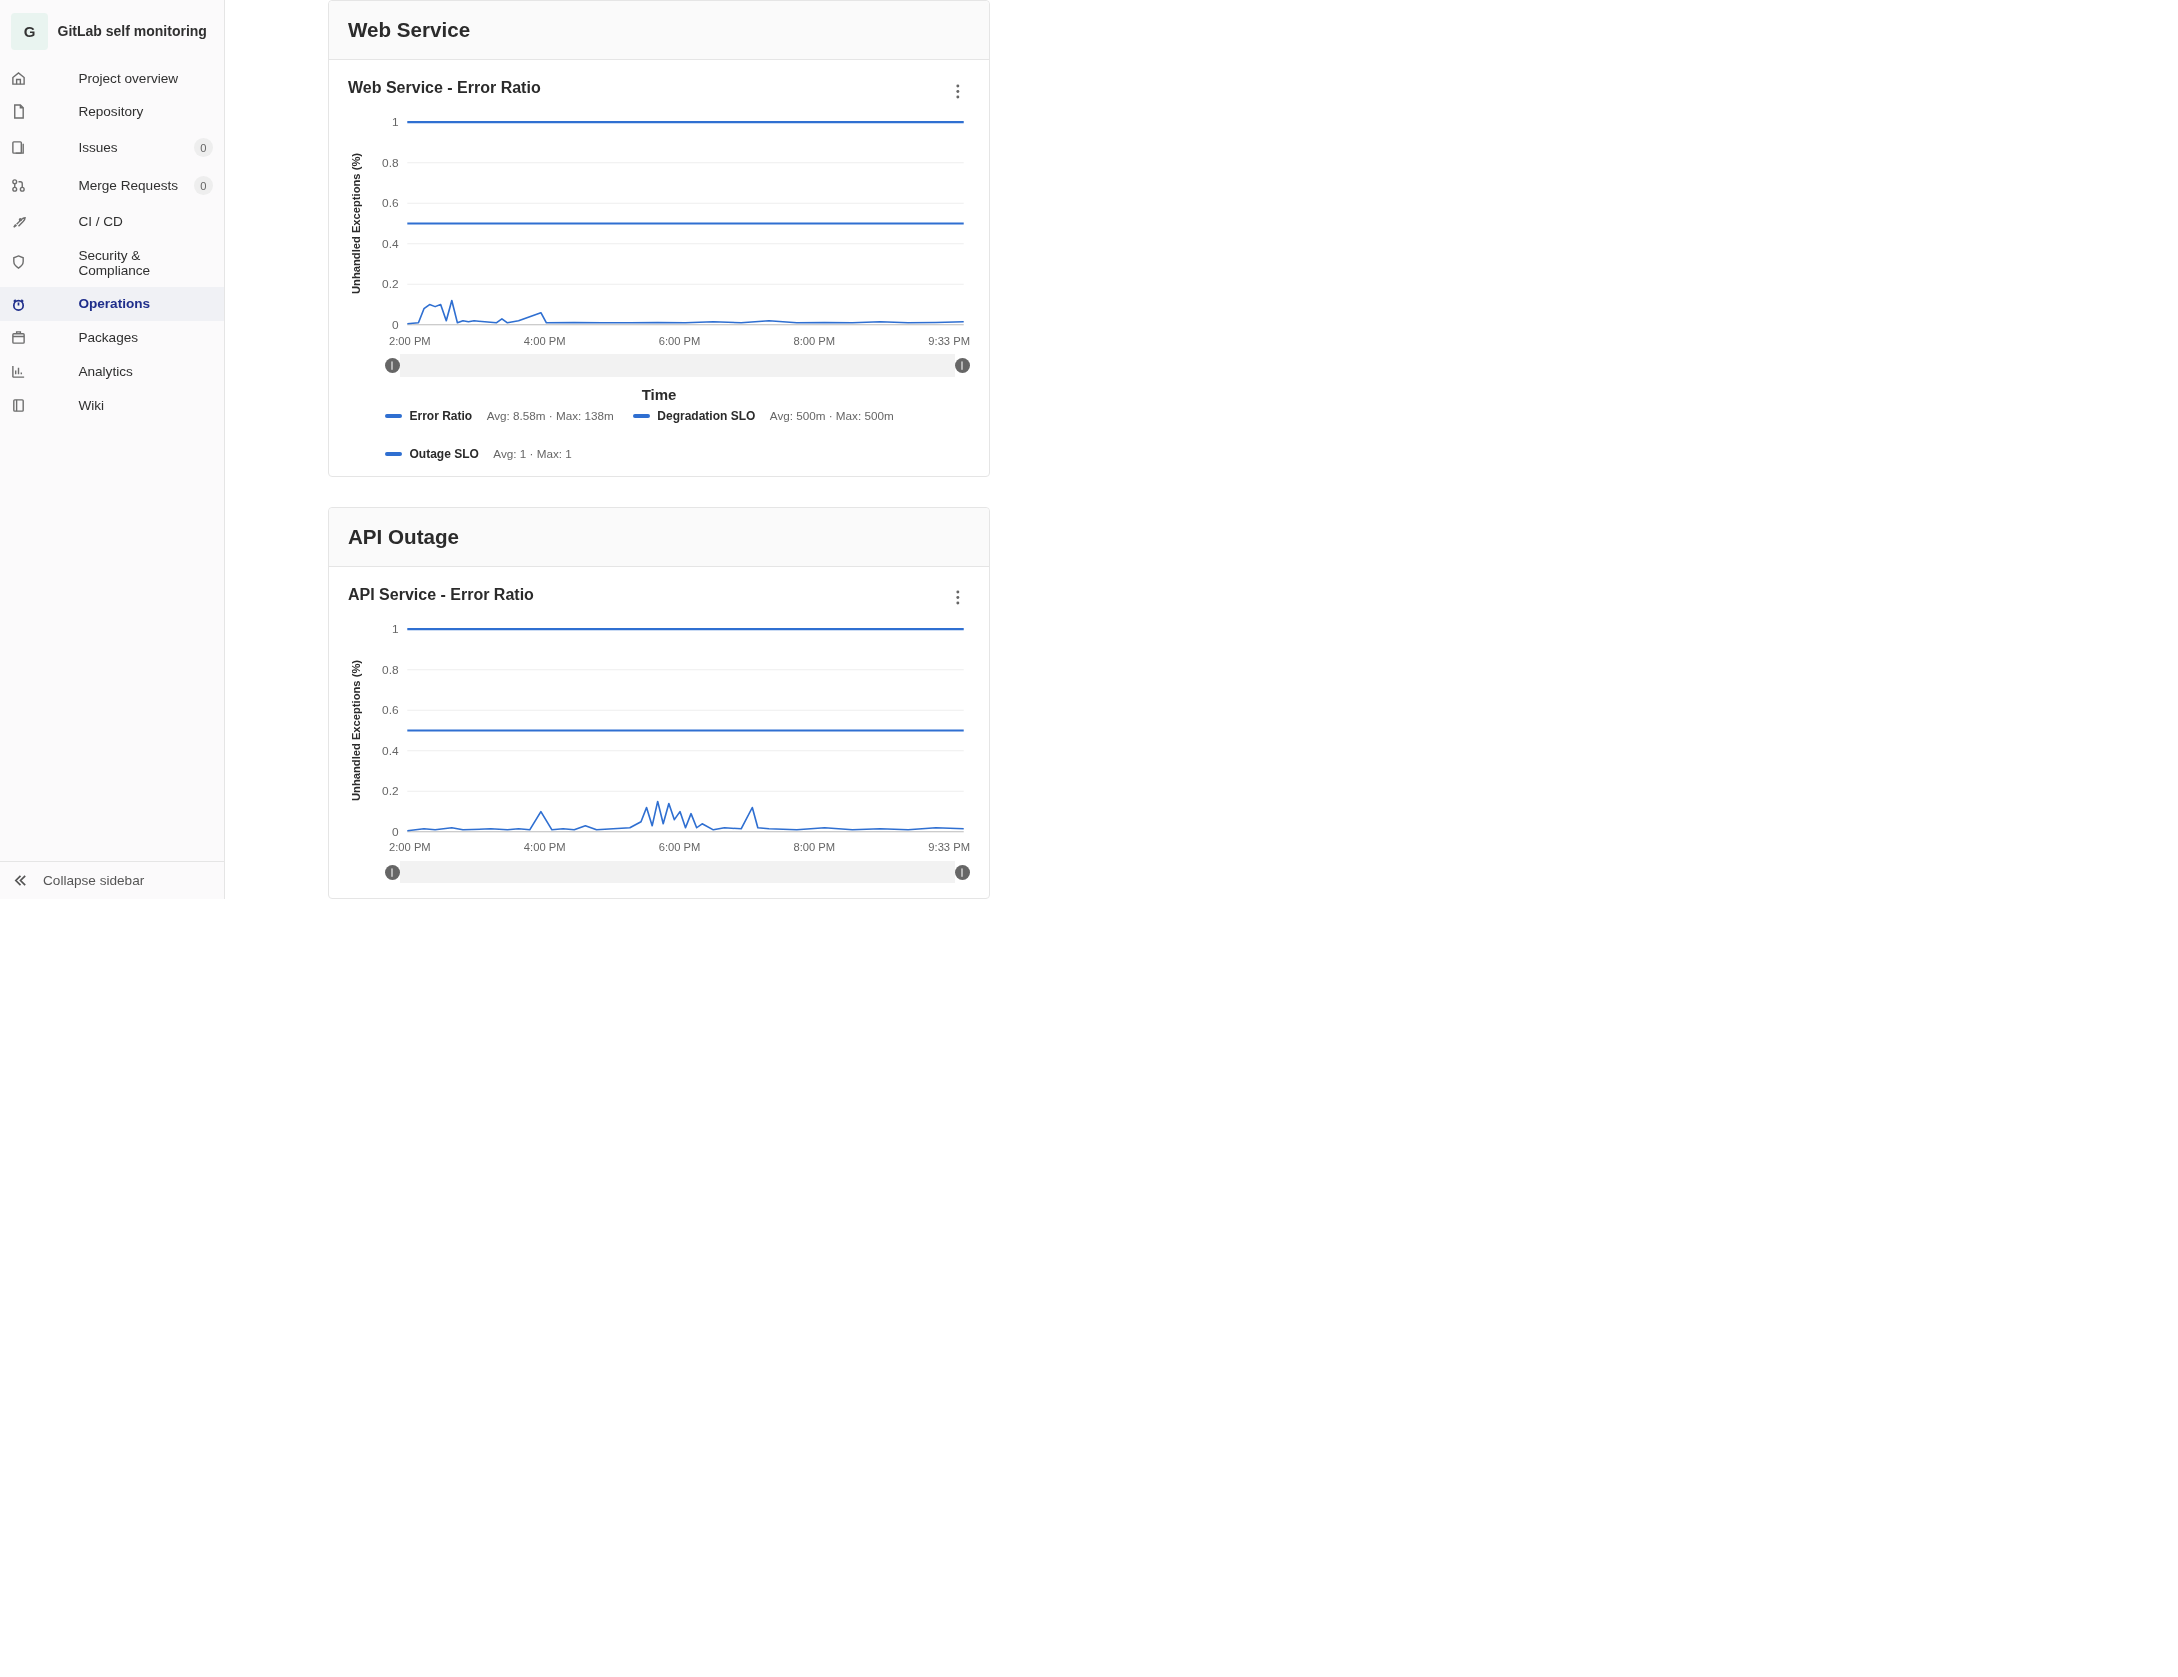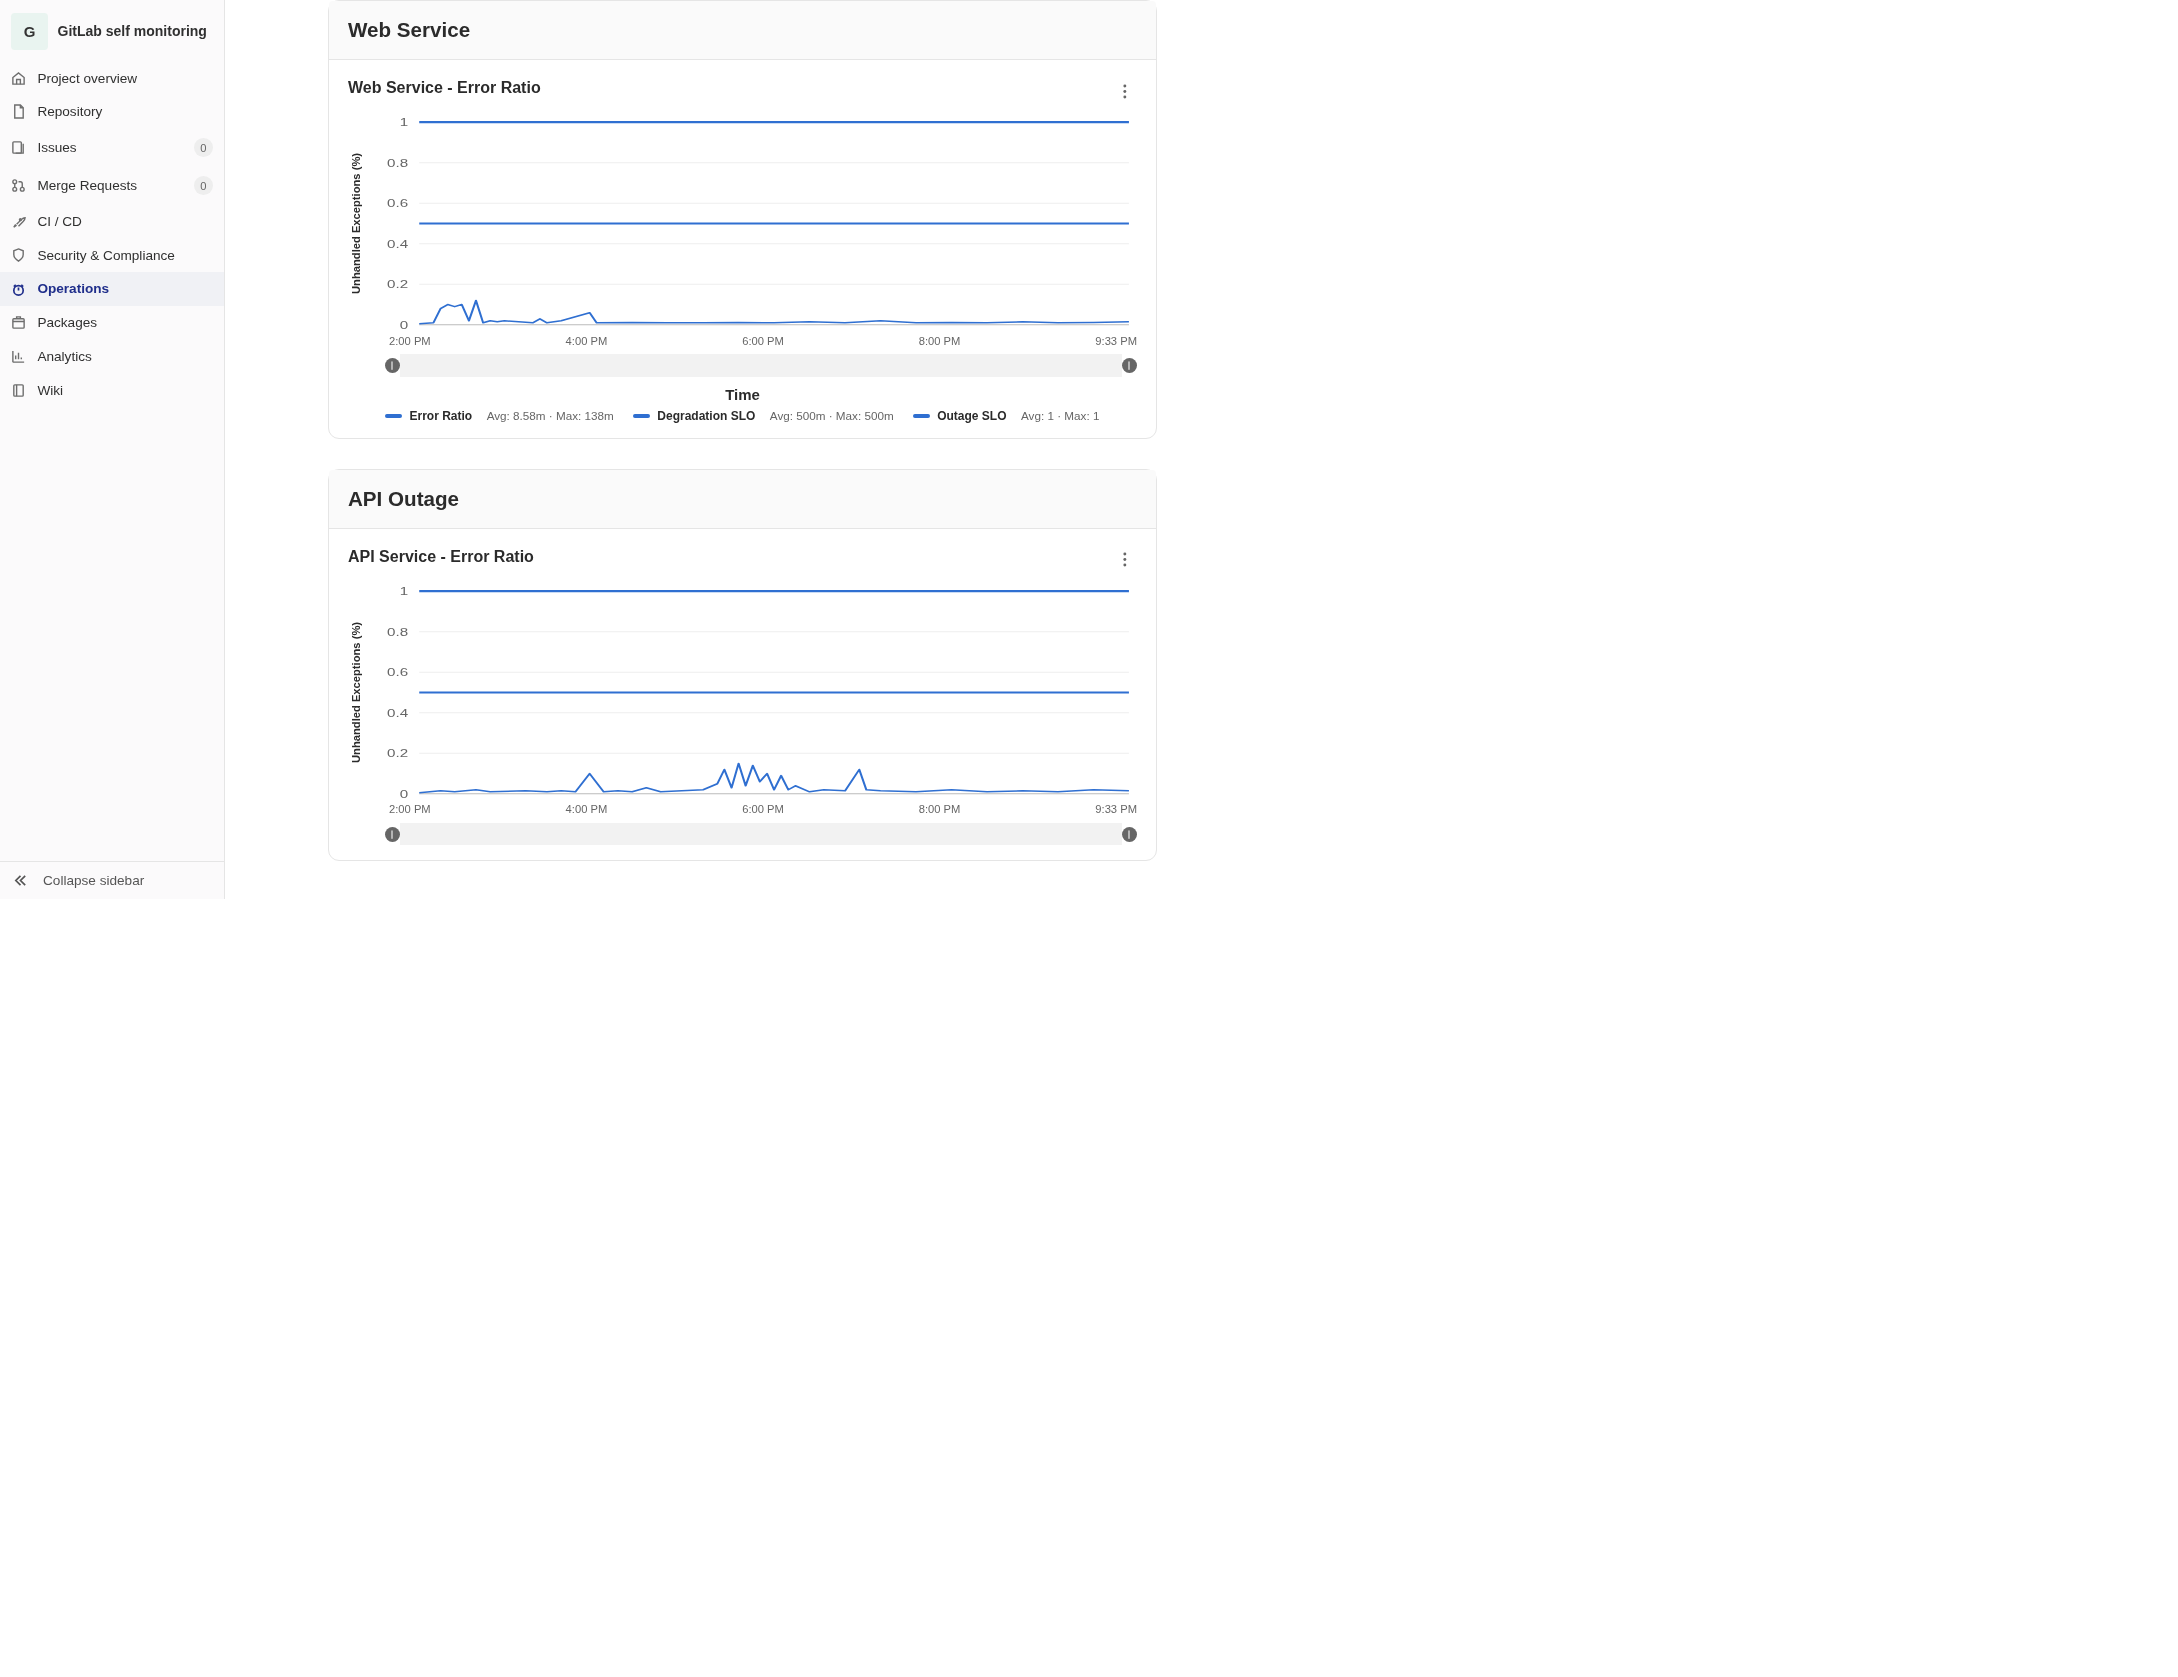--- a/index.html
+++ b/index.html
@@ -42,21 +42,21 @@
 
   .nav-item {
     display: flex; align-items: center;
     padding: 9.4px 11.2px;
     font-size: 13.6px;
     color: #303030;
     cursor: pointer;
     gap: 11.2px;
   }
   .nav-item .icon { width: 15px; height: 15px; flex-shrink: 0; color: #6e6e6e; display:flex; align-items:center; justify-content:center; }
-  .nav-item .label { flex: 1; }
+  .nav-item .label { flex: 1; margin-left: 41px; }
   .nav-item .badge {
     background: #eee; color: #666;
     border-radius: 9.4px;
     min-width: 19px; height: 19px;
     display: flex; align-items: center; justify-content: center;
     font-size: 11.2px; padding: 0 5.6px;
   }
 
   .nav-item.active {
     color: #1f2e8b;
@@ -86,23 +86,23 @@
     padding: 11.2px 13px;
     display: flex; align-items: center; gap: 15px;
     color: #555; font-size: 13.6px;
     cursor: pointer;
   }
 
   
   .main { flex: 1; overflow-y: auto; padding: 0 0 37px 103px; }
   .panel {
     border: 0.9px solid #e5e5e5;
-    border-radius: 11px;
+    border-radius: 4px;
     margin-top: 0px;
-    width: 829px;
+    width: 662px;
     max-width: 100%;
     background: #fff;
   }
   .panel + .panel { margin-top: 30px; }
   .panel-header {
     background: #fafafa;
     border-bottom: 0.9px solid #e5e5e5;
     padding: 17px 19px;
     border-radius: 3.7px 3.7px 0 0;
   }

